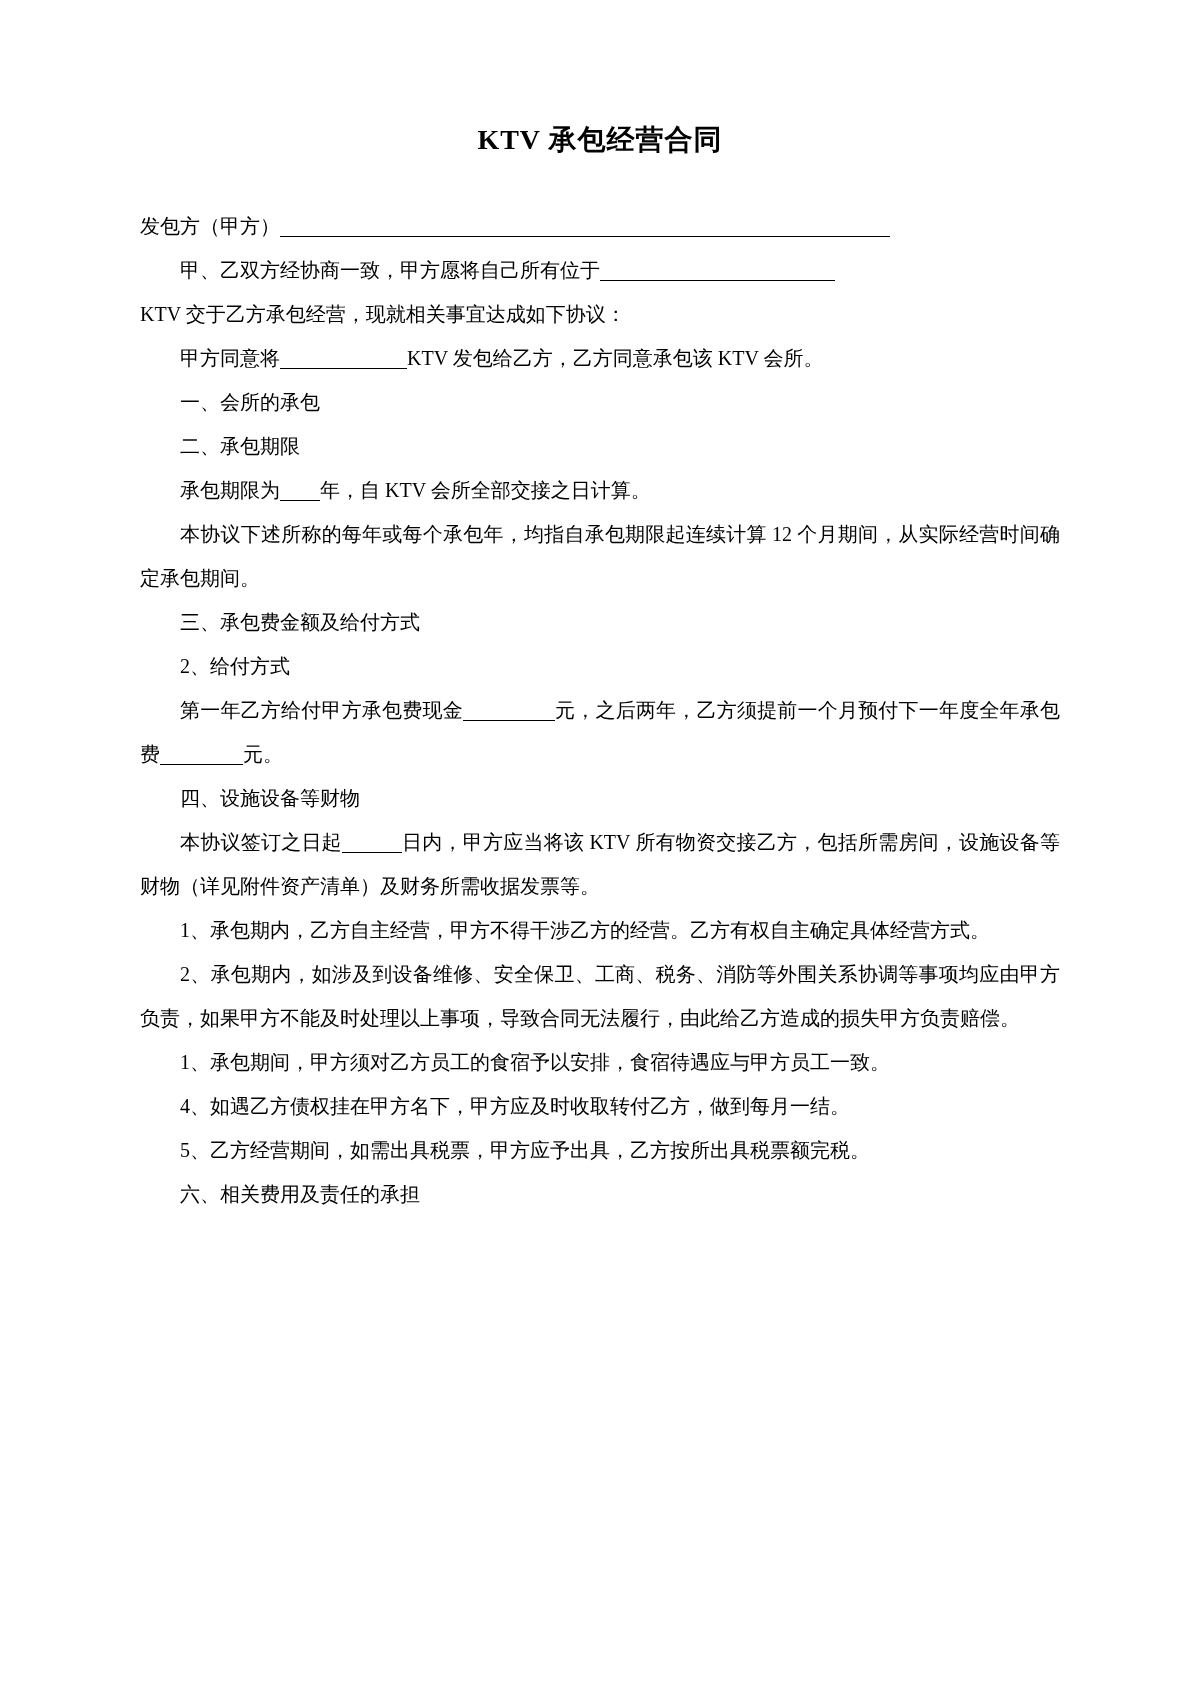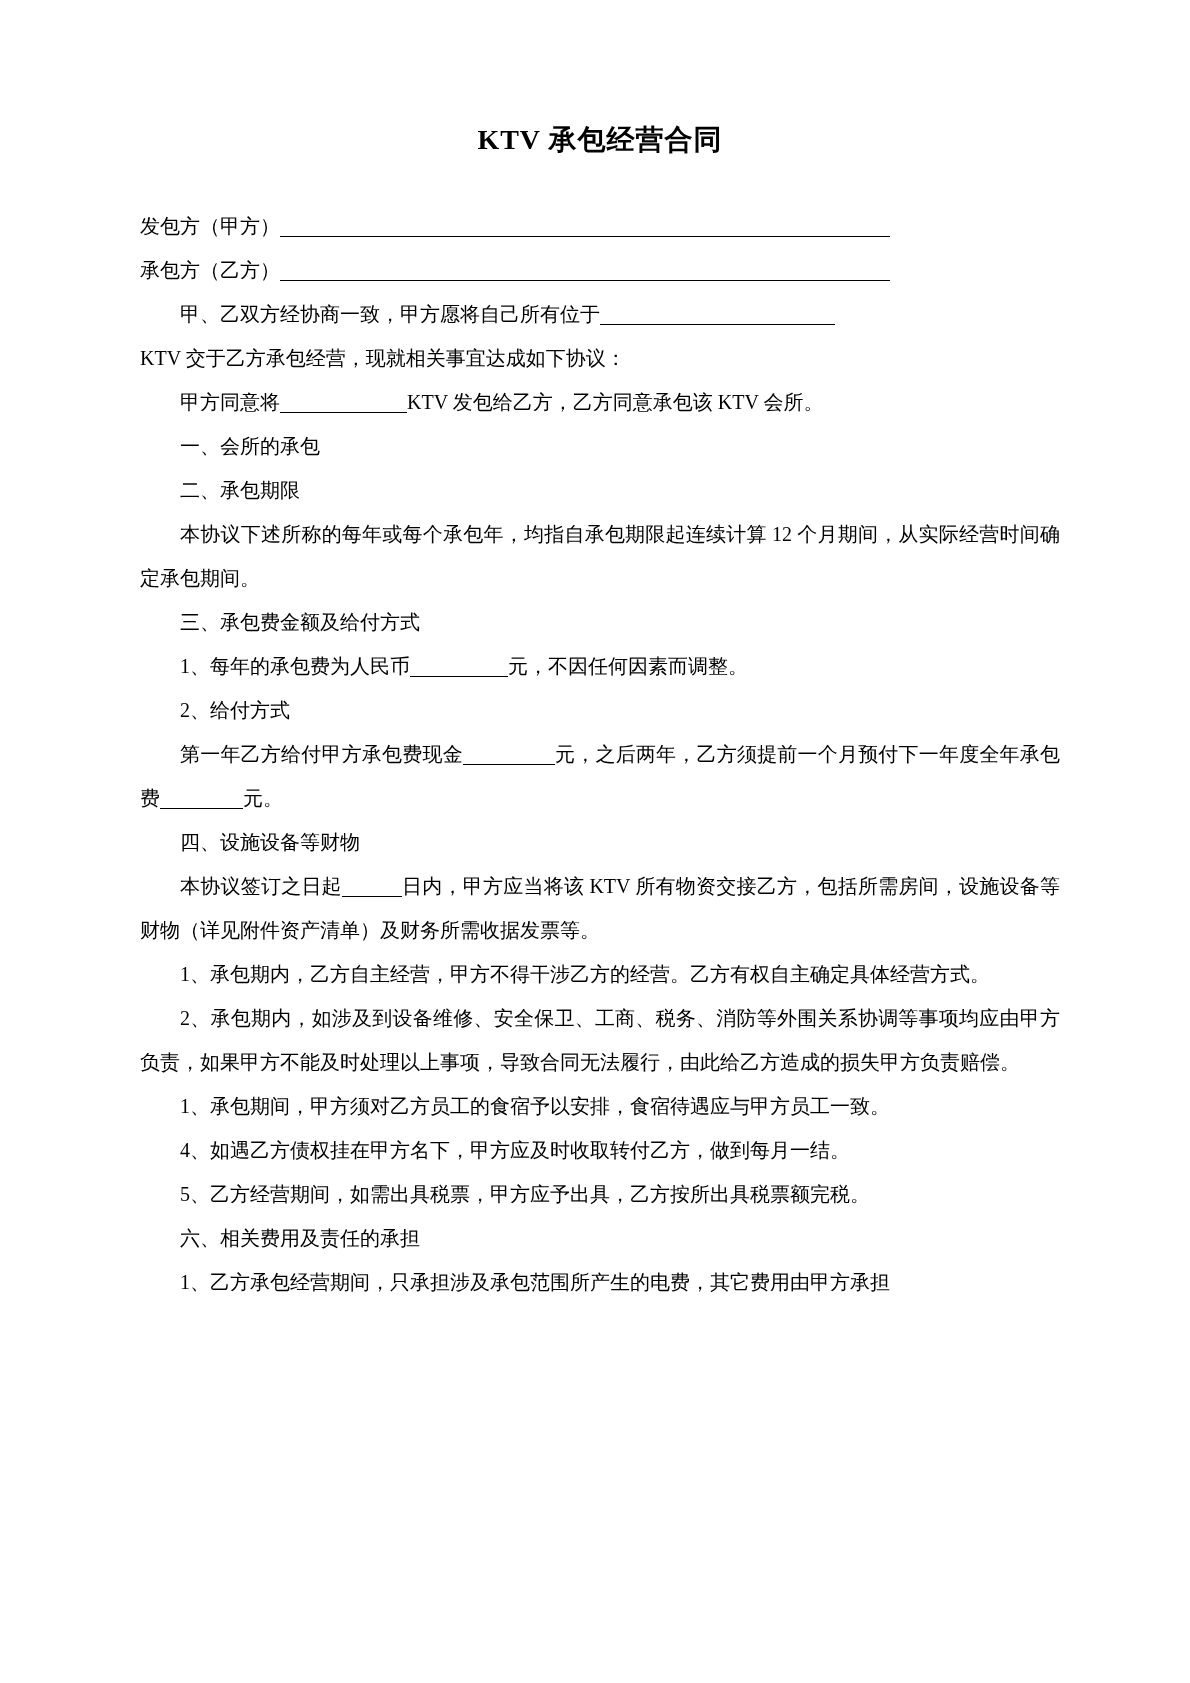--- a/index.html
+++ b/index.html
@@ -45,34 +45,32 @@
     vertical-align: text-bottom;
   }
 </style>
 </head>
 <body>
 
 <div class="page">
   <h1 class="doc-title">KTV 承包经营合同</h1>
   <div class="doc-body">
       <p class="para">发包方（甲方）<span class="blank" style="width: 610px;"></span></p>
-      <p class="para">承包方（乙方）<span class="blank" style="width: 610px;"></span></p>
       <p class="para indent">甲、乙双方经协商一致，甲方愿将自己所有位于<span class="blank" style="width: 235px;"></span></p>
       <p class="para">KTV 交于乙方承包经营，现就相关事宜达成如下协议：</p>
       <p class="para indent">甲方同意将<span class="blank" style="width: 127px;"></span>KTV 发包给乙方，乙方同意承包该 KTV 会所。</p>
       <p class="para indent">一、会所的承包</p>
       <p class="para indent">二、承包期限</p>
+      <p class="para indent">承包期限为<span class="blank" style="width: 40px;"></span>年，自 KTV 会所全部交接之日计算。</p>
       <p class="para indent">本协议下述所称的每年或每个承包年，均指自承包期限起连续计算 12 个月期间，从实际经营时间确定承包期间。</p>
       <p class="para indent">三、承包费金额及给付方式</p>
-      <p class="para indent">1、每年的承包费为人民币<span class="blank" style="width: 98px;"></span>元，不因任何因素而调整。</p>
       <p class="para indent">2、给付方式</p>
       <p class="para indent">第一年乙方给付甲方承包费现金<span class="blank" style="width: 92px;"></span>元，之后两年，乙方须提前一个月预付下一年度全年承包费<span class="blank" style="width: 83px;"></span>元。</p>
       <p class="para indent">四、设施设备等财物</p>
       <p class="para indent">本协议签订之日起<span class="blank" style="width: 60px;"></span>日内，甲方应当将该 KTV 所有物资交接乙方，包括所需房间，设施设备等财物（详见附件资产清单）及财务所需收据发票等。</p>
       <p class="para indent">1、承包期内，乙方自主经营，甲方不得干涉乙方的经营。乙方有权自主确定具体经营方式。</p>
       <p class="para indent">2、承包期内，如涉及到设备维修、安全保卫、工商、税务、消防等外围关系协调等事项均应由甲方负责，如果甲方不能及时处理以上事项，导致合同无法履行，由此给乙方造成的损失甲方负责赔偿。</p>
       <p class="para indent">1、承包期间，甲方须对乙方员工的食宿予以安排，食宿待遇应与甲方员工一致。</p>
       <p class="para indent">4、如遇乙方债权挂在甲方名下，甲方应及时收取转付乙方，做到每月一结。</p>
       <p class="para indent">5、乙方经营期间，如需出具税票，甲方应予出具，乙方按所出具税票额完税。</p>
       <p class="para indent">六、相关费用及责任的承担</p>
-      <p class="para indent">1、乙方承包经营期间，只承担涉及承包范围所产生的电费，其它费用由甲方承担</p>
     </div>
 </div>
 
 </body></html>

